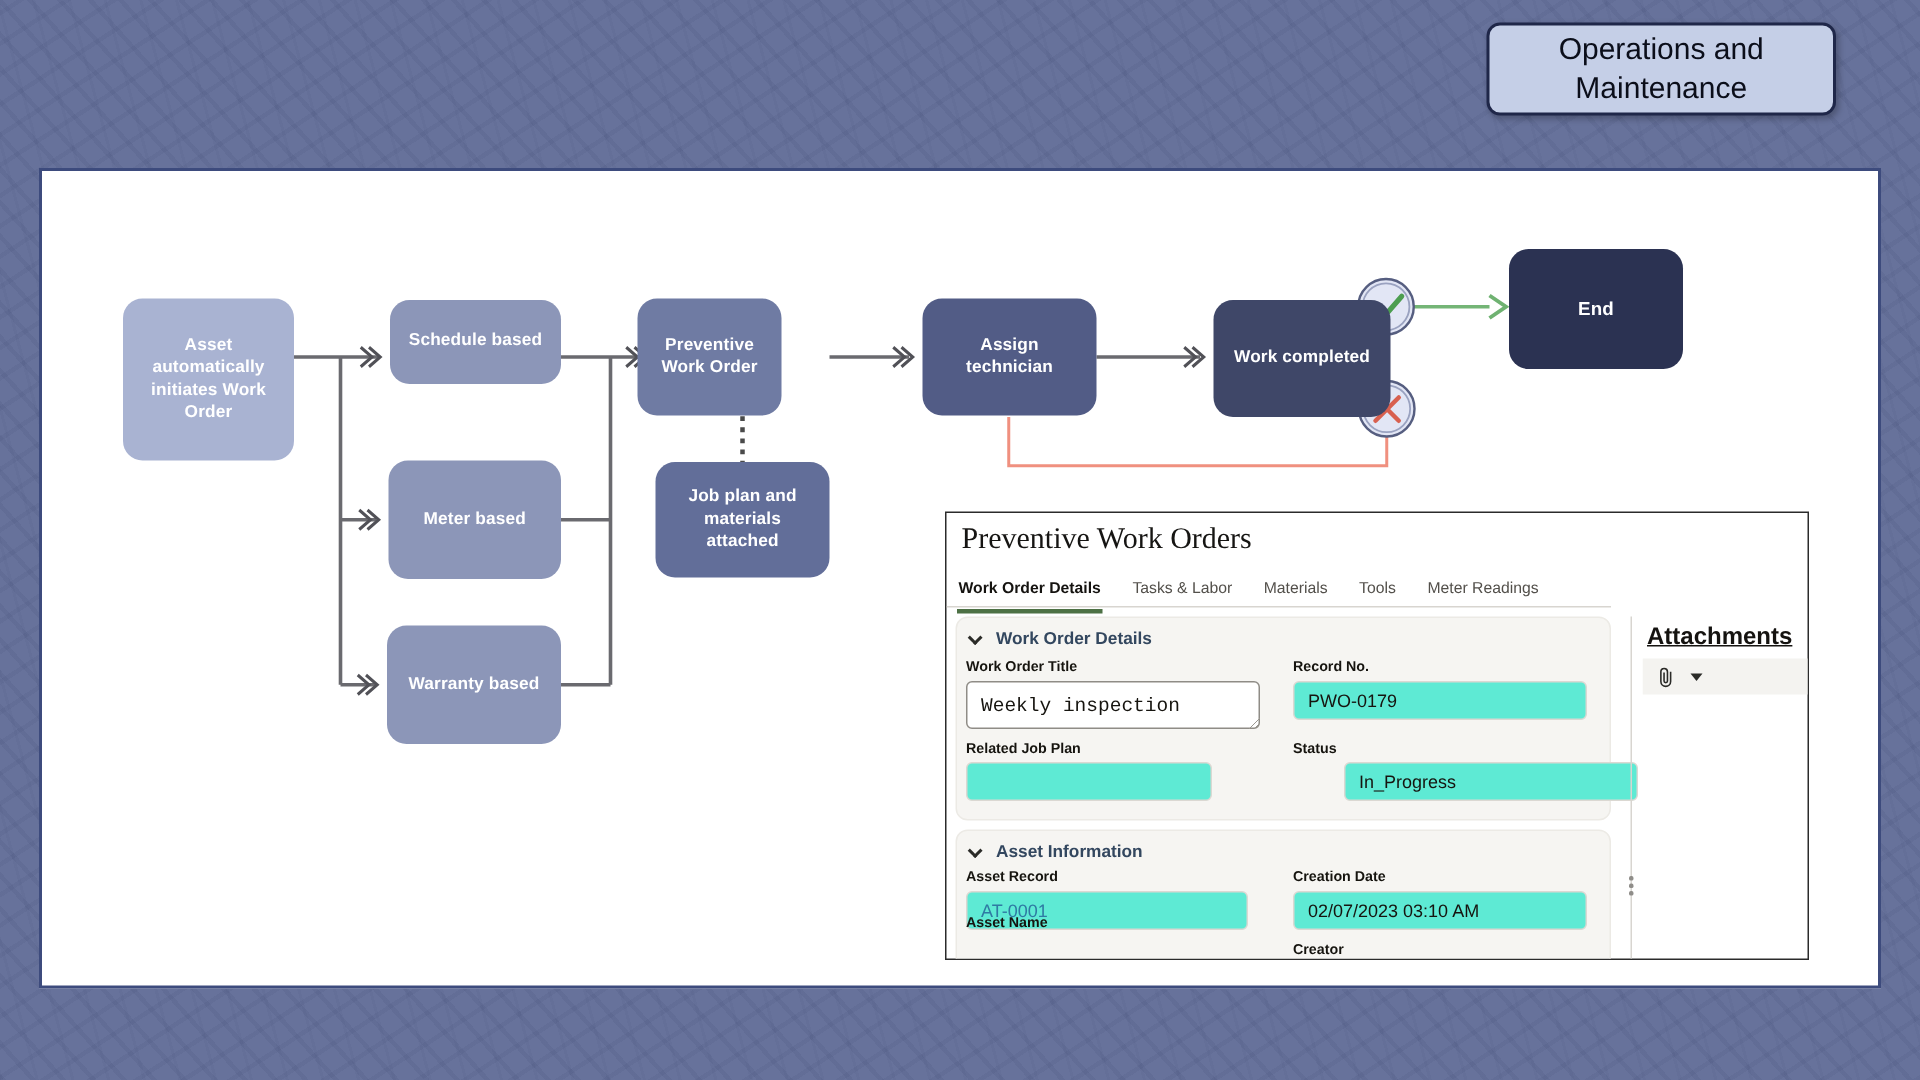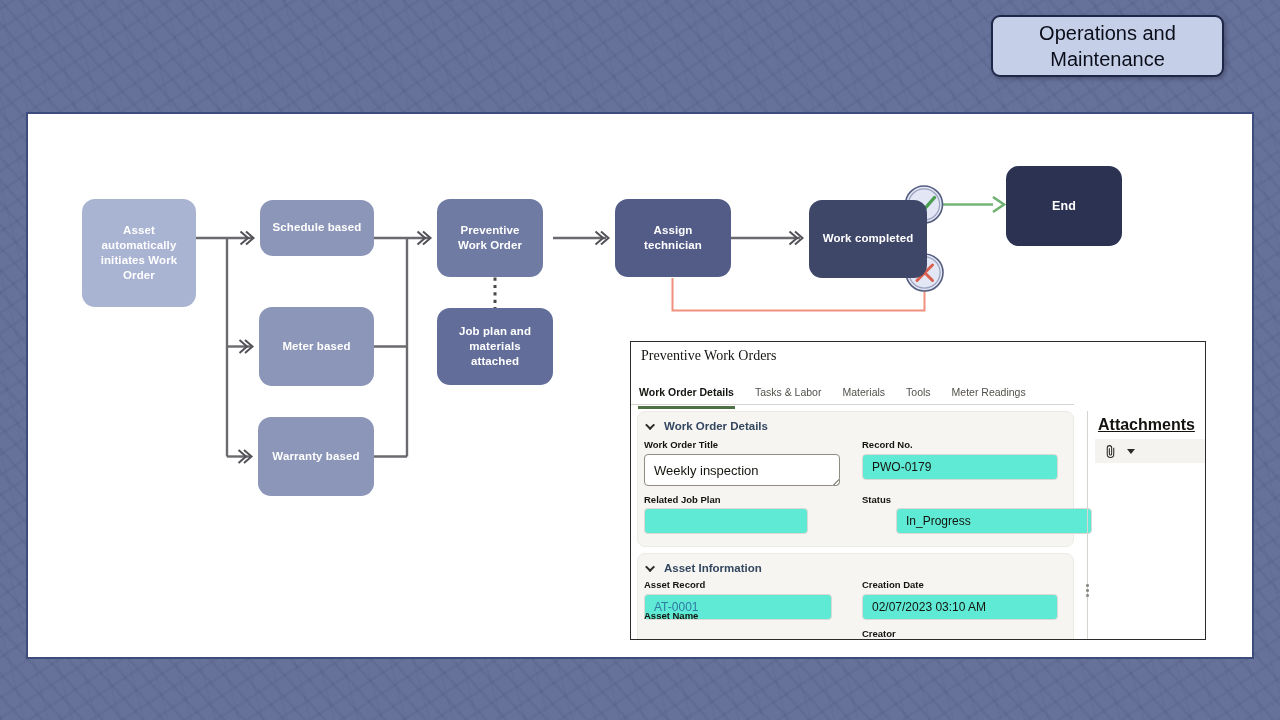--- a/index.html
+++ b/index.html
@@ -33,54 +33,54 @@
   .node {
     position:absolute; border-radius:13px; color:#ffffff;
     display:flex; align-items:center; justify-content:center; text-align:center;
     font-size:11.5px; font-weight:700; line-height:1.32; letter-spacing:0.1px;
     padding:0 10px;
   }
   .n-asset      { left:82px;  top:199px; width:114px; height:108px; background:#a9b3d2; }
   .n-schedule   { left:260px; top:200px; width:114px; height:56px;  background:#8c96b8; }
   .n-meter      { left:259px; top:307px; width:115px; height:79px;  background:#8c96b8; }
   .n-warranty   { left:258px; top:417px; width:116px; height:79px;  background:#8c96b8; }
-  .n-preventive { left:437px; top:199px; width:106px; height:78px;  background:#6f7ba3; }
+  .n-preventive { left:425px; top:199px; width:96px; height:78px;  background:#6f7ba3; }
   .n-jobplan    { left:437px; top:308px; width:116px; height:77px;  background:#626e99; }
   .n-assign     { left:615px; top:199px; width:116px; height:78px;  background:#525c86; }
   .n-completed  { left:809px; top:200px; width:118px; height:78px;  background:#3f4768; }
   .n-end        { left:1006px;top:166px; width:116px; height:80px;  background:#2b3252; font-size:12.5px; }
 
   
   .panel {
     position:absolute; left:630px; top:341px; width:576px; height:299px;
     background:#ffffff; border:1px solid #2b2b2b; overflow:hidden;
     font-family:"Liberation Sans", sans-serif;
   }
   .p-title {
     position:absolute; left:10px; top:6px;
-    font-family:"Liberation Serif", serif; font-size:14px; color:#161513;
+    font-family:"Liberation Serif", serif; font-size:20px; color:#161513;
   }
   .p-tabs { position:absolute; left:7px; top:40px; display:flex; gap:19px; }
   .ptab { font-size:10.5px; color:#53504b; padding:4px 1px 8px 1px; white-space:nowrap; cursor:pointer; }
   .ptab.active { color:#151310; font-weight:700; border-bottom:3px solid #4d7145; }
   .p-tabline { position:absolute; left:0; top:62px; width:443px; height:1px; background:#d8d5d0; }
 
   .card { position:absolute; left:6px; width:437px; background:#f6f5f2; border:1px solid #eceae5; border-radius:8px; }
   .card1 { top:69px; height:136px; }
   .card2 { top:211px; height:130px; }
   .sec-head { position:absolute; left:10px; top:8px; display:flex; align-items:center; gap:9px;
               font-size:11.5px; font-weight:700; color:#33475f; }
   .chev { width:7px; height:7px; border-left:2px solid #2b2b28; border-bottom:2px solid #2b2b28;
           transform:rotate(-45deg) translateY(-2px); display:inline-block; }
   .flabel { position:absolute; font-size:9.5px; font-weight:700; color:#16140f; white-space:nowrap; }
   .ffield { position:absolute; background:#5eead4; border:1px solid #dbd8d2; border-radius:4px;
             font-size:12px; color:#16140f; display:flex; align-items:center; padding:0 9px; }
   .ffield.link { color:#2f7aa3; }
   .finput { position:absolute; background:#ffffff; border:1px solid #8f8c86; border-radius:4px;
-            font-size:13px; color:#16140f; padding:0 9px; font-family:Liberation Sans, sans-serif; }
+            font-size:13px; color:#16140f; padding:0 9px; font-family:Liberation Mono, monospace; }
   .resize-grip { position:absolute; width:8px; height:8px;
     background:linear-gradient(135deg, transparent 0 50%, #9a978f 50% 57%, transparent 57% 72%, #9a978f 72% 79%, transparent 79%); }
 
   .vdiv { position:absolute; left:456px; top:69px; width:1px; height:230px; background:#d8d5d0; }
   .drag-dots { position:absolute; left:452px; top:242px; width:9px; display:flex; flex-direction:column;
                align-items:center; gap:2.5px; cursor:pointer; }
   .drag-dots i { width:2.5px; height:2.5px; border-radius:50%; background:#8f8d89; }
 
   .side { position:absolute; left:464px; top:69px; width:112px; height:230px; overflow:hidden; }
   .side-tabs { position:absolute; left:2px; top:2px; display:flex; gap:16px; }

